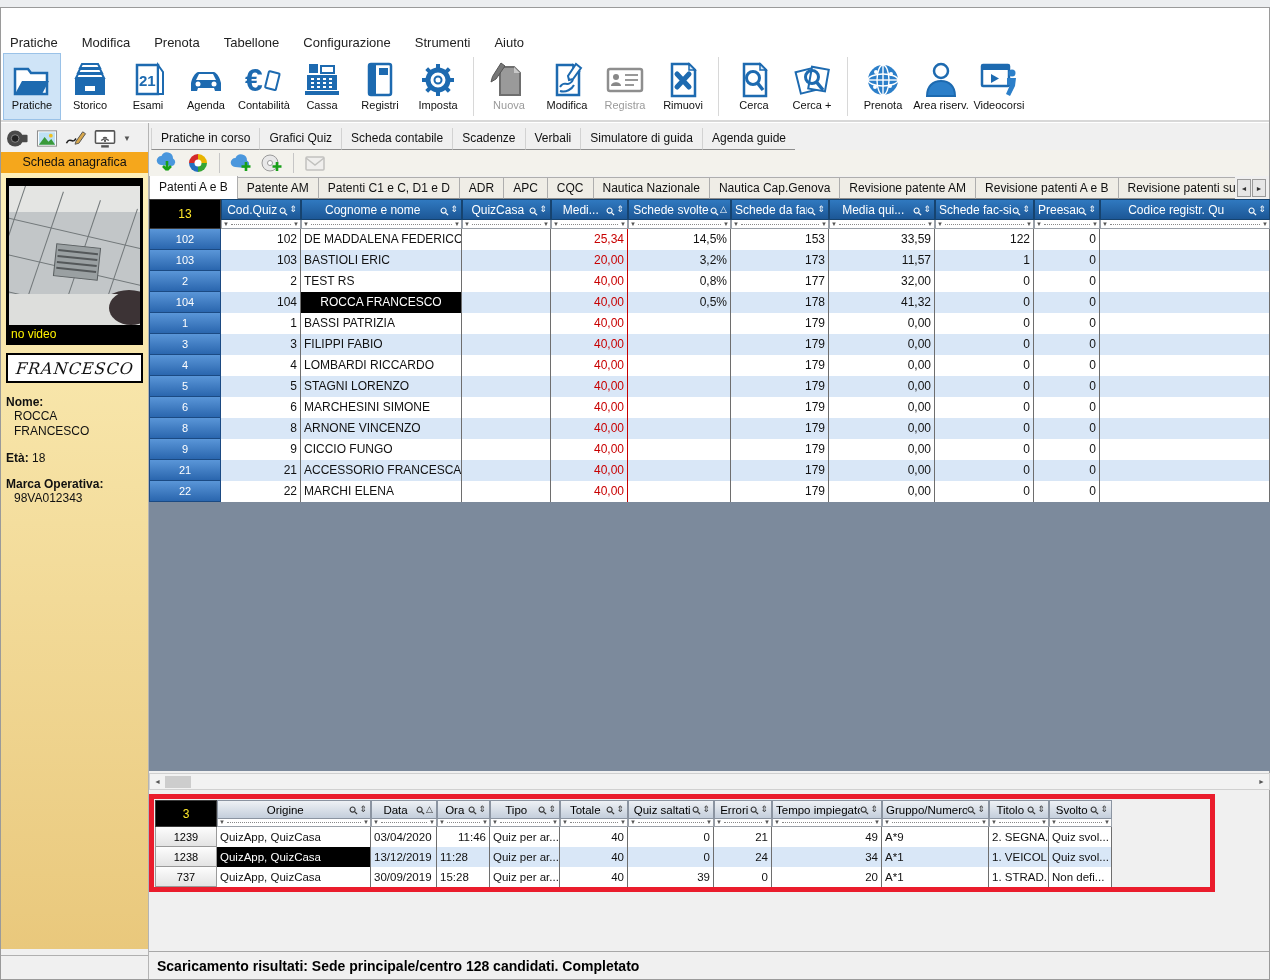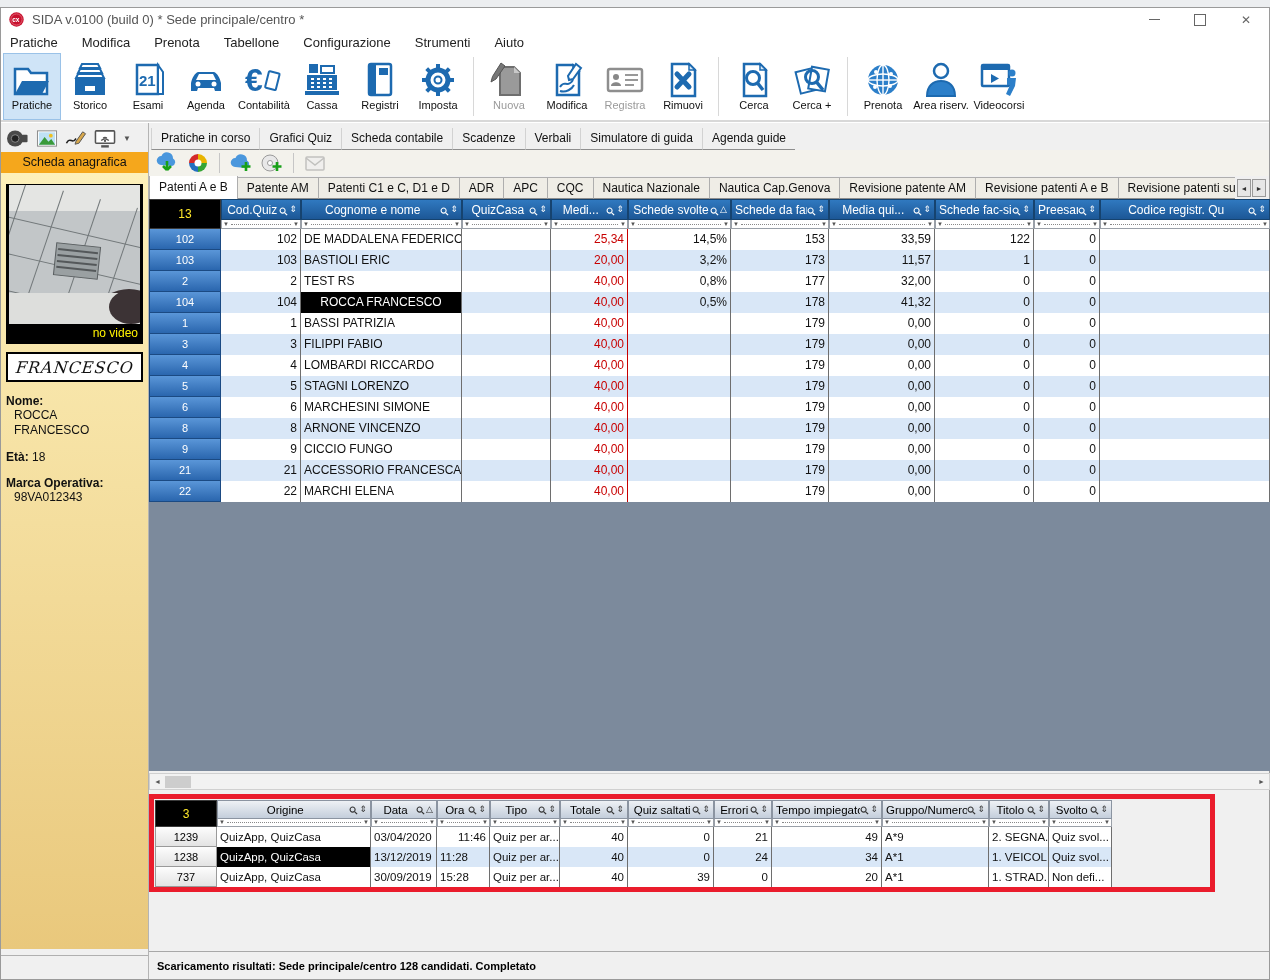--- a/index.html
+++ b/index.html
@@ -28,21 +28,21 @@
   .tbtn.disabled .tlabel{color:#9a9a9a;}
   .tsep{width:1px;background:#d8d8d8;margin:4px 6px;}
   
   .sidebar{position:absolute;top:115px;left:0;width:148px;bottom:0;background:#f0f0f0;border-right:1px solid #b4b4b4;box-sizing:border-box;}
   .side-icons{height:26px;display:flex;align-items:center;gap:5px;padding:2px 5px;}
   .side-icons .icon{display:flex;}
   .side-icons .icon svg{width:24px;height:21px;}
   .drop-arrow{color:#555;font-size:8px;margin-left:1px;}
   .side-header{position:absolute;top:29px;left:0;right:0;height:21px;background:#f5a71c;text-align:center;line-height:21px;font-size:12.5px;color:#111;}
   .side-tan{position:absolute;top:50px;left:0;right:0;height:776px;background:linear-gradient(#fdf0ba,#e9c87c);}
-  .photo-frame{margin:11px 5px 0;background:#000;padding:1px 3px 0;text-align:right;}
+  .photo-frame{margin:5px 5px 0;background:#000;padding:8px 3px 0;}
   .photo svg{display:block;width:131px;height:139px;}
   .photo-status{color:#fff200;font-size:12px;padding:2px 2px 4px;background:#000;}
   .sig-frame{margin:8px 5px 0;background:#fff;border:2px solid #000;height:26px;display:flex;align-items:center;justify-content:center;overflow:hidden;}
   .sig-text{font-family:"DejaVu Serif",serif;font-style:italic;font-size:16px;letter-spacing:1px;transform:skewX(-6deg);}
   .side-fields{padding:12px 4px 0 5px;}
   .field{margin-bottom:12px;}
   .flabel{font-weight:bold;font-size:12px;}
   .finline{font-weight:normal;}
   .fline{font-size:12px;padding-left:8px;line-height:15px;word-break:break-all;}
   .side-nav{position:absolute;top:832px;left:0;right:0;bottom:0;border-top:1px solid #b0b0b0;display:flex;align-items:center;justify-content:space-between;padding:0 8px;}
@@ -94,48 +94,29 @@
   .th2 .lbl{flex:1;text-align:center;overflow:hidden;}
   .th2 .sorticons{color:#333;}
   .tfilter2{box-sizing:border-box;height:8px;background:#fff;border:1px solid #9aa0a8;border-top:none;display:flex;align-items:center;padding:0 1px;color:#555;}
   .trow2{display:flex;height:20px;}
   .rowh2{box-sizing:border-box;width:62px;background:linear-gradient(#fdfdfd,#e3e3e3);border:1px solid #9a9a9a;border-top:none;color:#000;font-size:11px;display:flex;align-items:center;justify-content:center;}
   .cell2{box-sizing:border-box;border-right:1px solid #6e6e6e;padding:0 3px;font-size:11.5px;line-height:20px;white-space:nowrap;overflow:hidden;}
   .trow2.even .cell2{background:#fff;}
   .trow2.odd .cell2{background:#d9e7f7;}
   .cell2.r{text-align:right;}
   .cell2.sel{background:#000 !important;color:#fff;}
-  .statusbar{position:absolute;left:0;right:0;bottom:0;height:27px;border-top:1px solid #a8a8a8;background:#f0f0f0;display:flex;align-items:center;padding-left:8px;font-weight:bold;font-size:11px;color:#000;}
+  .statusbar{position:absolute;left:0;right:0;bottom:0;height:27px;border-top:1px solid #a8a8a8;background:#f0f0f0;display:flex;align-items:center;padding-left:8px;font-weight:bold;font-size:14px;color:#000;}
 </style>
 </head>
 <body>
 
 <div class="desktop-strip"></div>
 
 <div class="window">
 
-  <div class="titlebar">
-    <span class="app-logo">
-      <svg viewBox="0 0 15 15">
-          <circle cx="7.5" cy="7.5" r="7.2" fill="#c8102e"></circle>
-          <circle cx="7.5" cy="7.5" r="5.6" fill="none" stroke="#e06070" stroke-width="1"></circle>
-          <text x="3.2" y="10" font-size="6.5" fill="#fff" font-weight="bold">cx</text>
-        </svg>
-    </span>
-    <span class="title-text">SIDA v.0100 (build 0) * Sede principale/centro *</span>
-    <div class="win-controls">
-      <div class="win-btn">
-          <span class="glyph-min"></span>
-        </div>
-      <div class="win-btn">
-          <span class="glyph-max"></span>
-        </div>
-      <div class="win-btn">✕</div>
-    </div>
-  </div>
 
   <div class="menubar">
       <div class="menu-item">Pratiche</div>
       <div class="menu-item">Modifica</div>
       <div class="menu-item">Prenota</div>
       <div class="menu-item">Tabellone</div>
       <div class="menu-item">Configurazione</div>
       <div class="menu-item">Strumenti</div>
       <div class="menu-item">Aiuto</div>
     </div>

